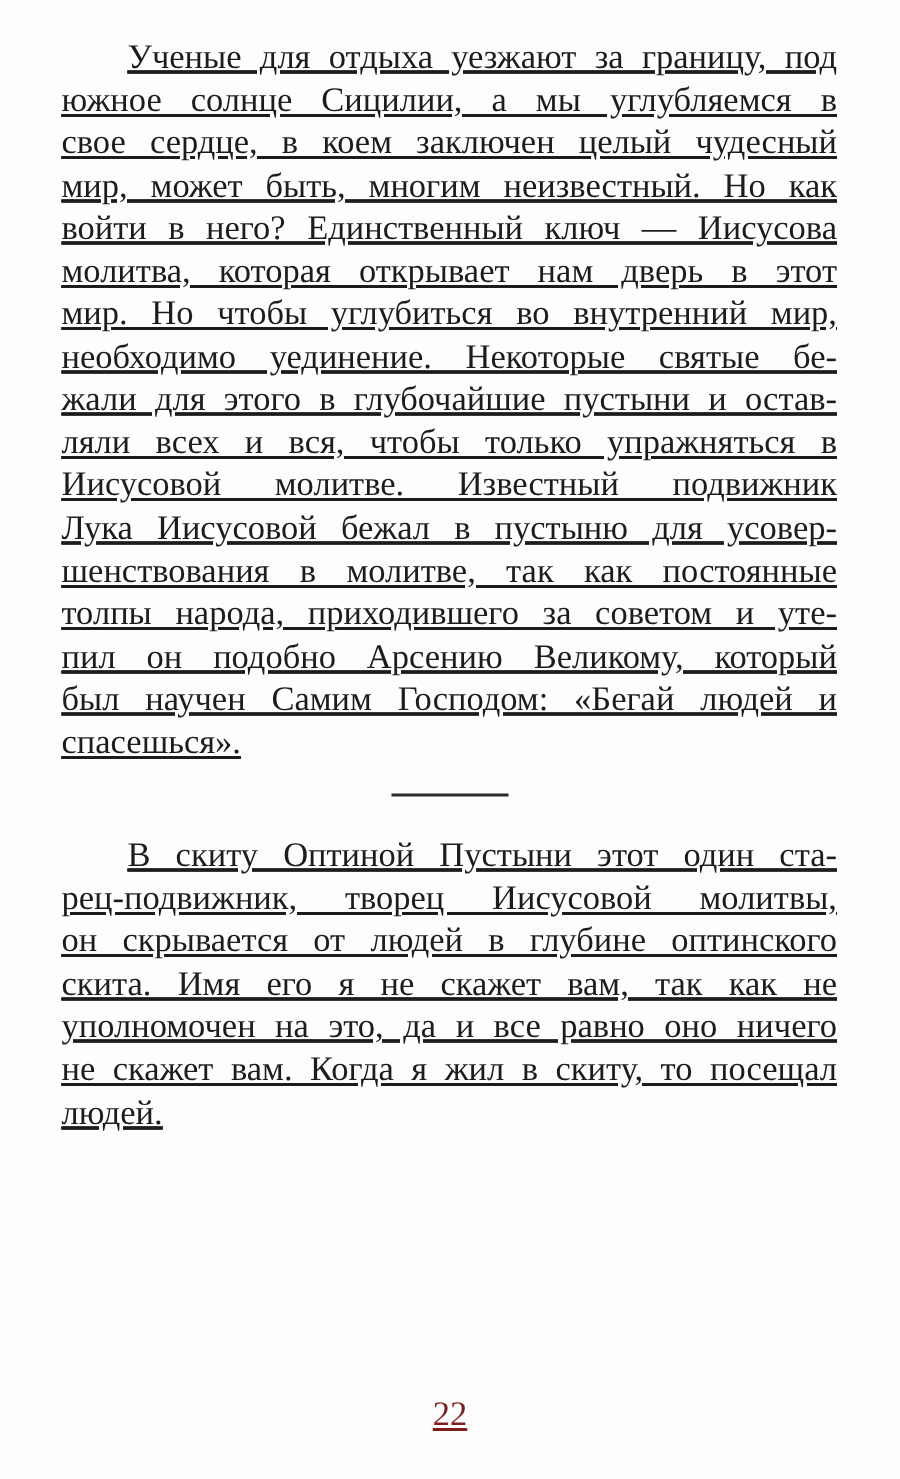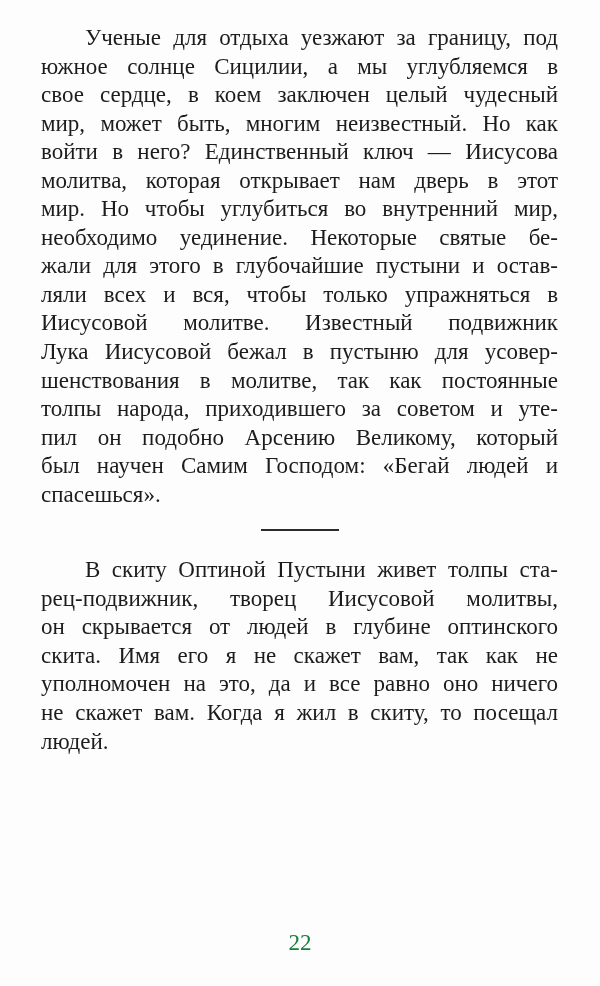--- a/index.html
+++ b/index.html
@@ -1,15 +1,15 @@
 <!DOCTYPE html>
 <html><head>
 <meta charset="utf-8">
 <style>
-  * { margin: 0; padding: 0; box-sizing: border-box; }
+  * { margin: 0; padding: 0; box-sizing: border-box; text-decoration: underline; }
   html, body { width: 600px; background: #fdfdfd; }
   .page {
     position: relative;
     width: 600px;
     height: 986px;
     background: #fdfdfd;
     font-family: "Liberation Serif", "DejaVu Serif", serif;
     color: #1c1c1c;
     overflow: hidden;
   }
@@ -35,21 +35,21 @@
     border-top: 2px solid #2b2b2b;
     margin: 20px auto 25px auto;
   }
   .page-number {
     position: absolute;
     top: 930px;
     left: 0;
     width: 100%;
     text-align: center;
     font-size: 23px;
-    color: #15803d;
+    color: #7f1d1d;
   }
 </style>
 </head>
 <body>
 
 <div class="page">
   <main class="text-block">
     <div class="para">
         <div class="line first">Ученые для отдыха уезжают за границу, под</div>
         <div class="line">южное солнце Сицилии, а мы углубляемся в</div>
@@ -64,21 +64,21 @@
         <div class="line">Иисусовой молитве. Известный подвижник</div>
         <div class="line">Лука Иисусовой бежал в пустыню для усовер-</div>
         <div class="line">шенствования в молитве, так как постоянные</div>
         <div class="line">толпы народа, приходившего за советом и уте-</div>
         <div class="line">пил он подобно Арсению Великому, который</div>
         <div class="line">был научен Самим Господом: «Бегай людей и</div>
         <div class="line last">спасешься».</div>
       </div>
     <div class="divider"></div>
     <div class="para">
-        <div class="line first">В скиту Оптиной Пустыни живет толпы ста-</div>
+        <div class="line first">В скиту Оптиной Пустыни этот один ста-</div>
         <div class="line">рец-подвижник, творец Иисусовой молитвы,</div>
         <div class="line">он скрывается от людей в глубине оптинского</div>
         <div class="line">скита. Имя его я не скажет вам, так как не</div>
         <div class="line">уполномочен на это, да и все равно оно ничего</div>
         <div class="line">не скажет вам. Когда я жил в скиту, то посещал</div>
         <div class="line last">людей.</div>
       </div>
   </main>
   <div class="page-number">22</div>
 </div>

